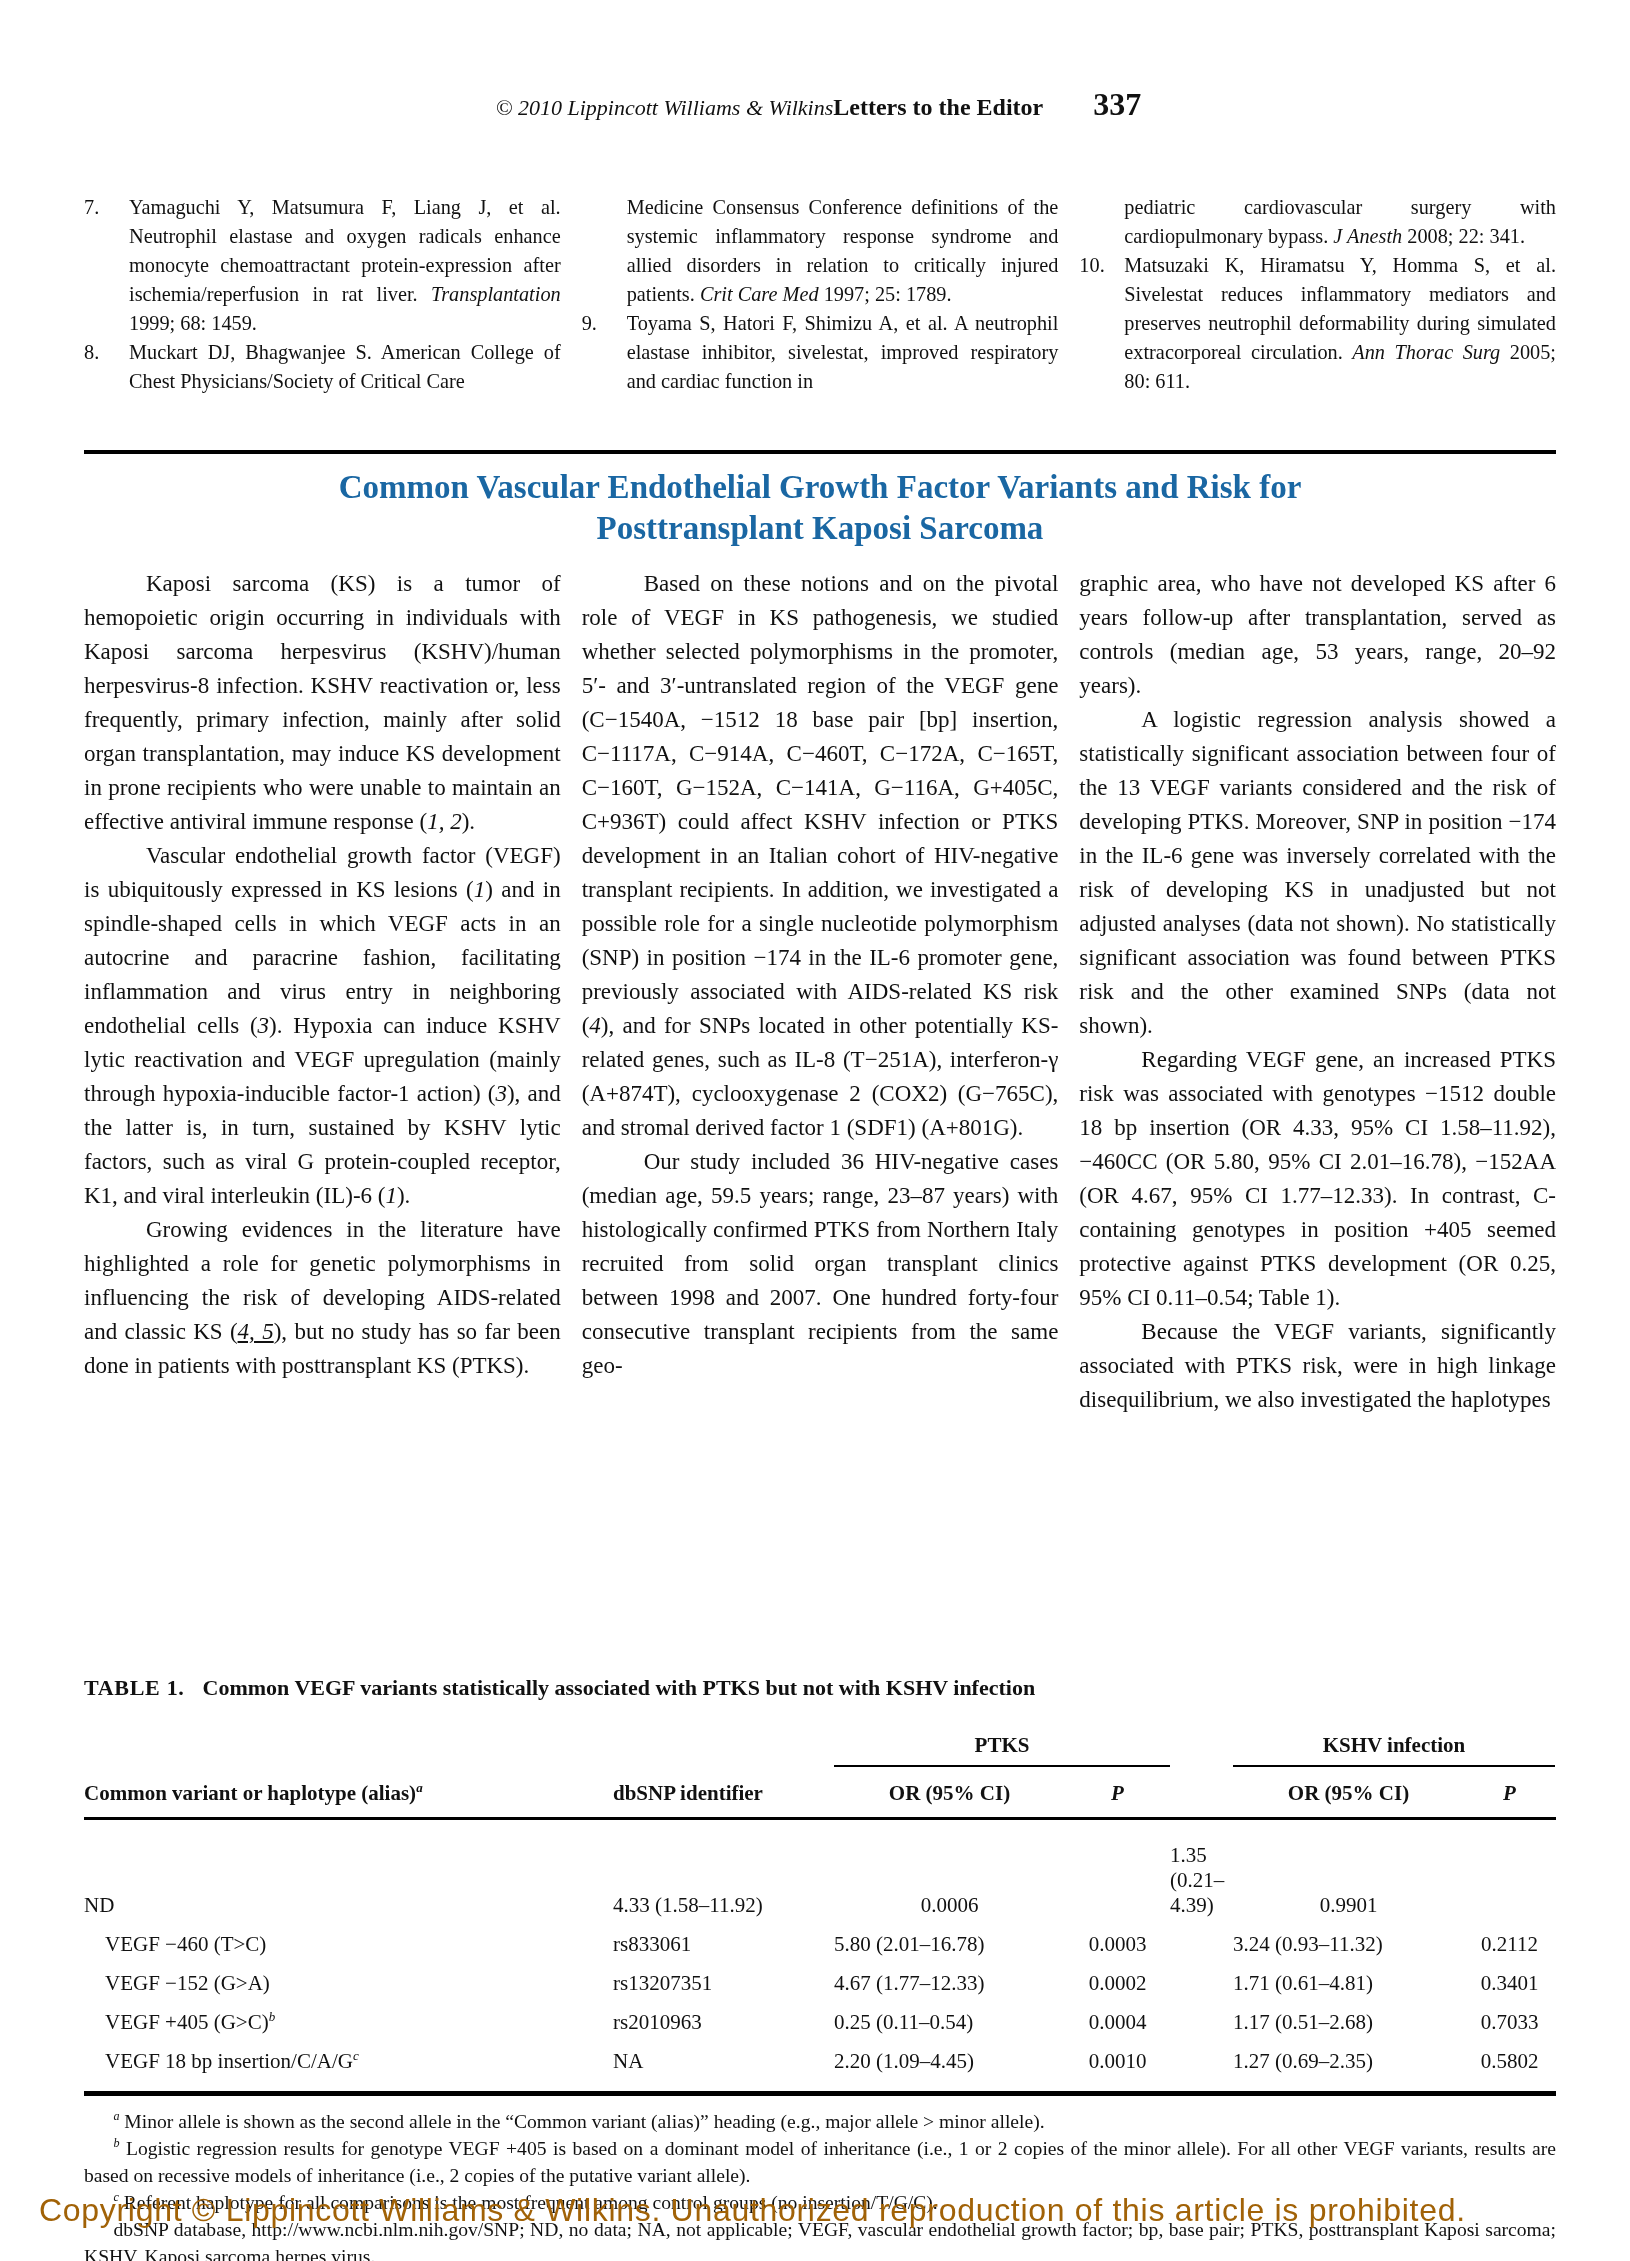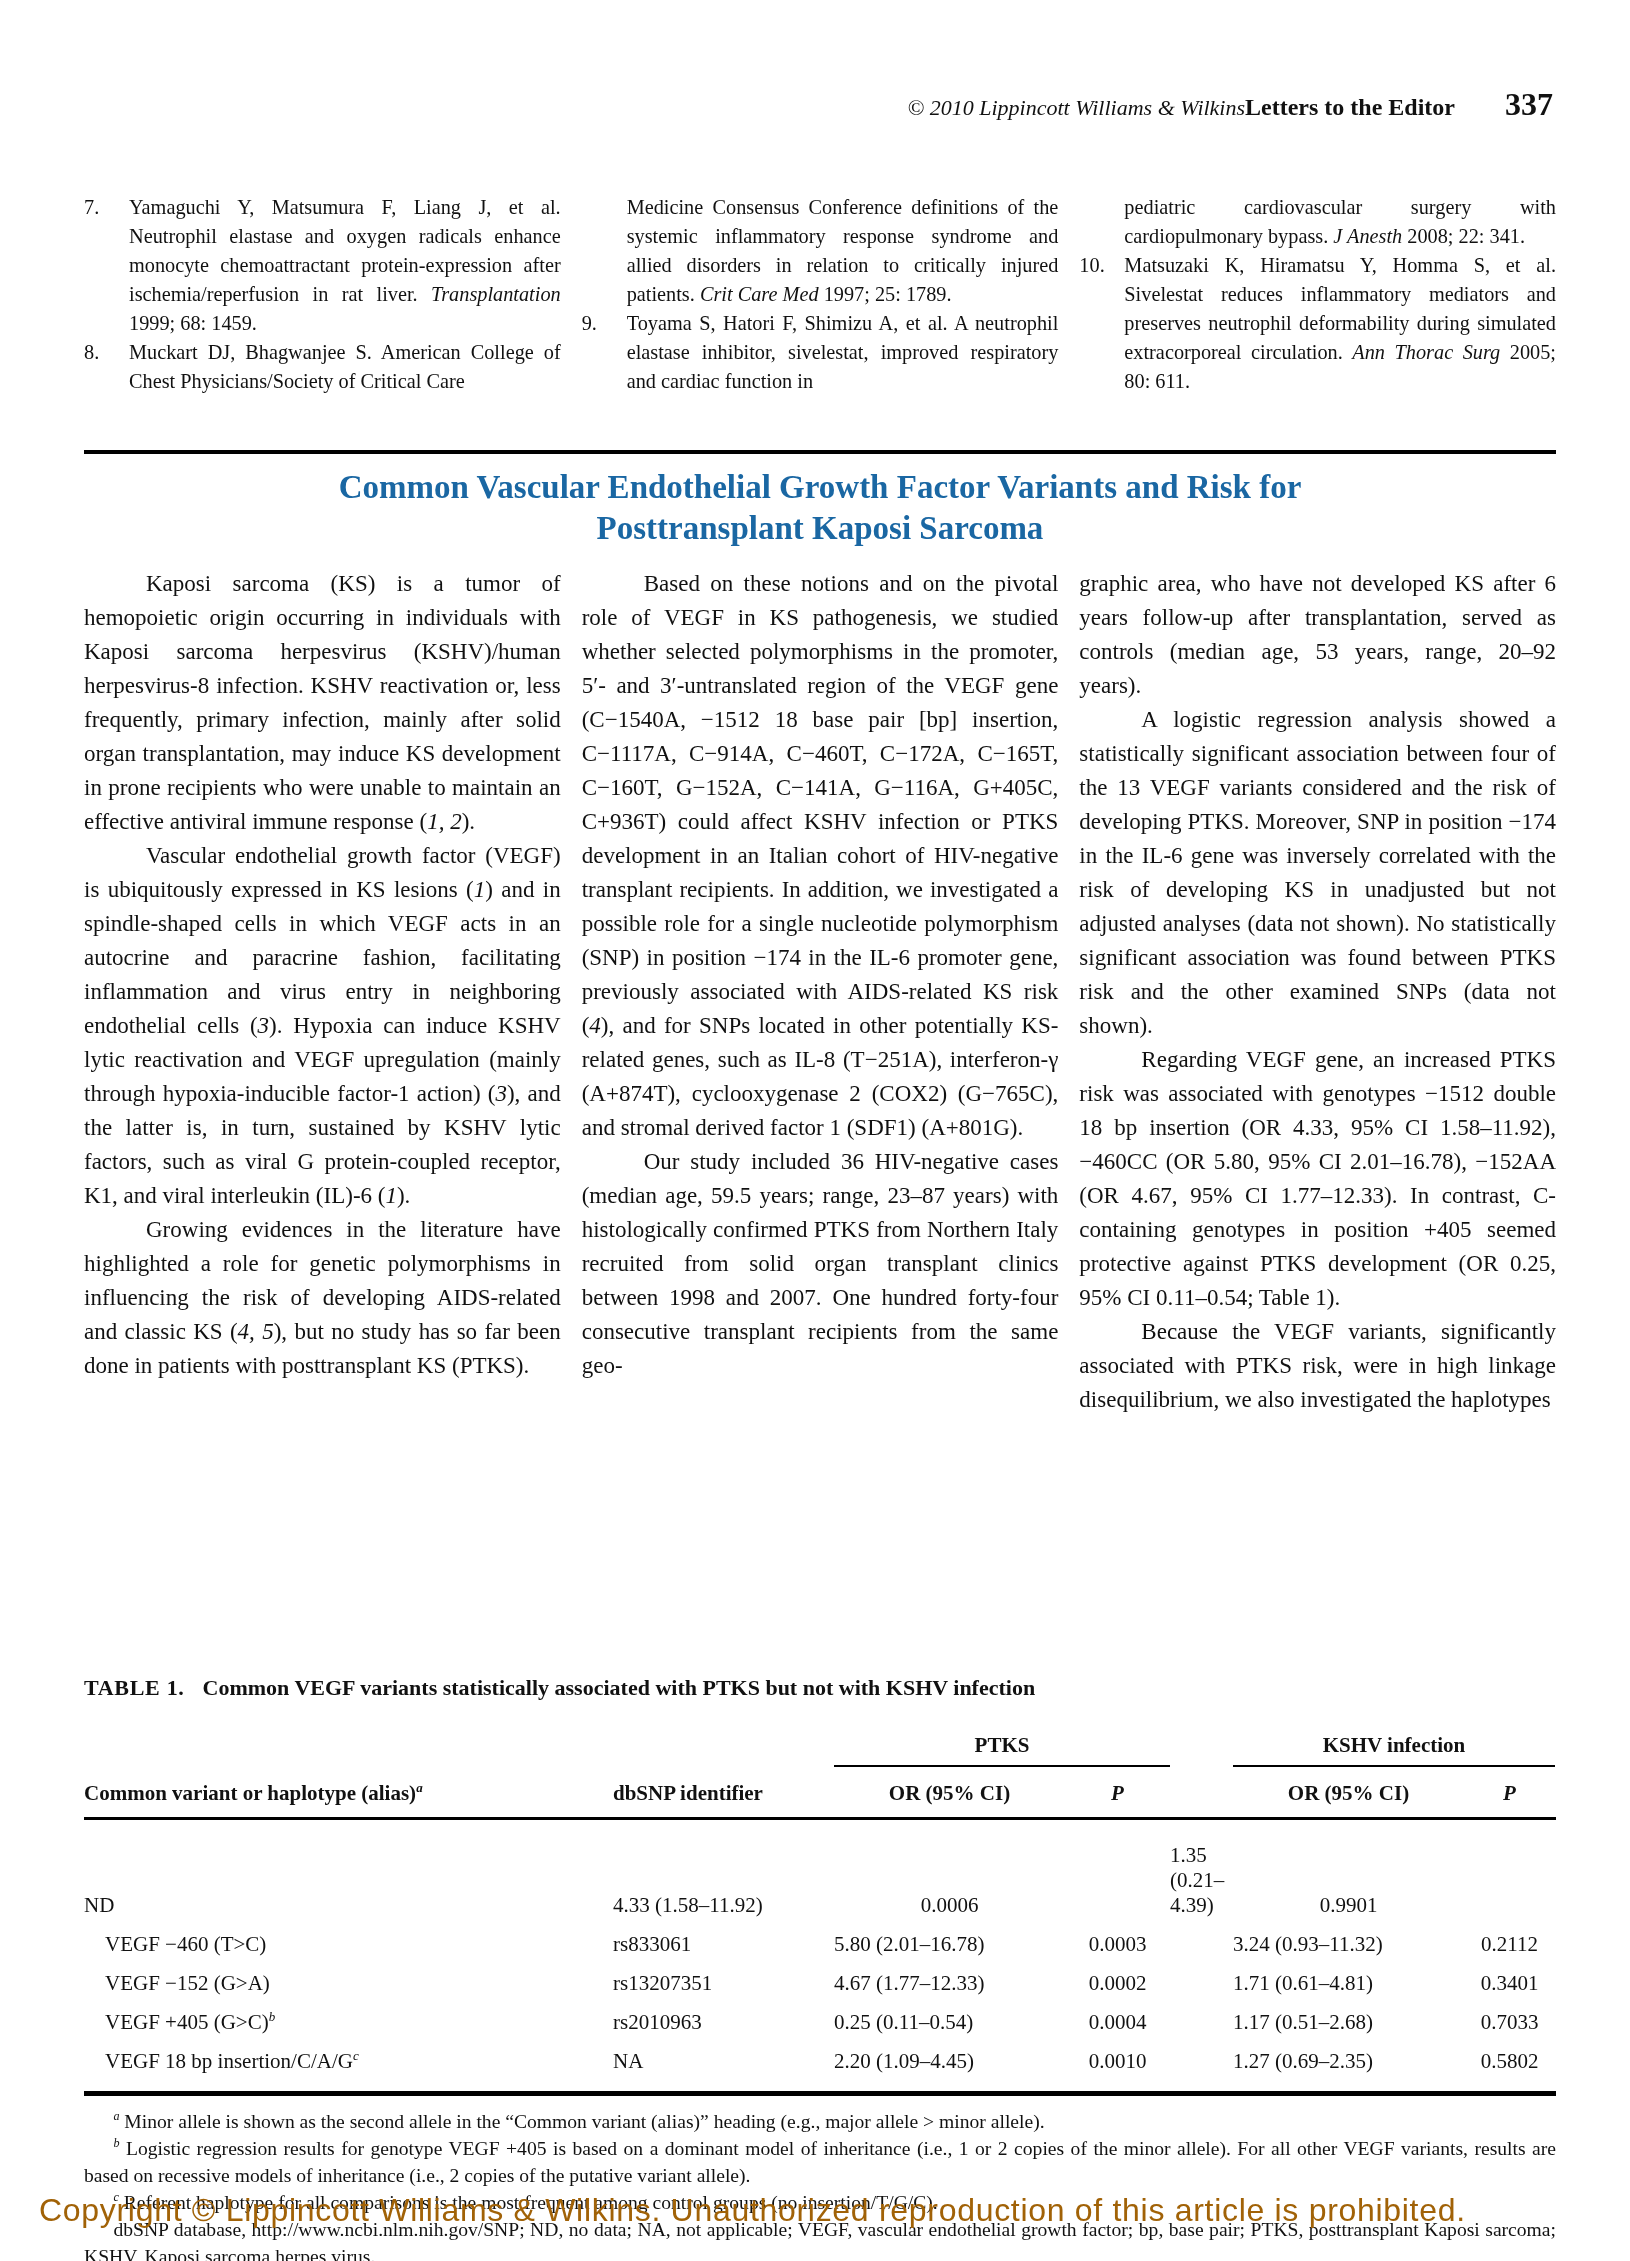--- a/index.html
+++ b/index.html
@@ -11,21 +11,21 @@
     background: #ffffff;
     font-family: "Liberation Serif", serif;
     color: #111111;
     overflow: hidden;
   }
   sup { font-size: 0.62em; line-height: 0; }
 
   
   .header {
     display: flex;
-    justify-content: flex-end;
+    justify-content: center;
     align-items: baseline;
     padding: 86px 77px 0 84px;
   }
   .copyright { font-style: italic; font-size: 22px; }
   .header-right { display: flex; align-items: baseline; gap: 50px; }
   .section-title { font-weight: bold; font-size: 24px; }
   .page-number { font-weight: bold; font-size: 32px; }
 
   
   .refs {
@@ -165,21 +165,21 @@
 
   <div class="article-title">
     <div>Common Vascular Endothelial Growth Factor Variants and Risk for</div>
     <div>Posttransplant Kaposi Sarcoma</div>
   </div>
 
   <div class="body-cols">
     <div class="body-col">
       <p class="para"><span>Kaposi sarcoma (KS) is a tumor of hemopoietic origin occurring in individuals with Kaposi sarcoma herpesvirus (KSHV)/human herpesvirus-8 infection. KSHV reactivation or, less frequently, primary infection, mainly after solid organ transplantation, may induce KS development in prone recipients who were unable to maintain an effective antiviral immune response (</span><span style="font-style: italic;">1, 2</span><span>).</span></p>
       <p class="para"><span>Vascular endothelial growth factor (VEGF) is ubiquitously expressed in KS lesions (</span><span style="font-style: italic;">1</span><span>) and in spindle-shaped cells in which VEGF acts in an autocrine and paracrine fashion, facilitating inflammation and virus entry in neighboring endothelial cells (</span><span style="font-style: italic;">3</span><span>). Hypoxia can induce KSHV lytic reactivation and VEGF upregulation (mainly through hypoxia-inducible factor-1 action) (</span><span style="font-style: italic;">3</span><span>), and the latter is, in turn, sustained by KSHV lytic factors, such as viral G protein-coupled receptor, K1, and viral interleukin (IL)-6 (</span><span style="font-style: italic;">1</span><span>).</span></p>
-      <p class="para"><span>Growing evidences in the literature have highlighted a role for genetic polymorphisms in influencing the risk of developing AIDS-related and classic KS (</span><span style="font-style: italic;">4, 5</span><span>), but no study has so far been done in patients with posttransplant KS (PTKS).</span></p>
+      <p class="para"><span>Growing evidences in the literature have highlighted a role for genetic polymorphisms in influencing the risk of developing AIDS-related and classic KS (</span><span style="font-style: italic; text-decoration: underline;">4, 5</span><span>), but no study has so far been done in patients with posttransplant KS (PTKS).</span></p>
     </div>
     <div class="body-col">
       <p class="para"><span>Based on these notions and on the pivotal role of VEGF in KS pathogenesis, we studied whether selected polymorphisms in the promoter, 5′- and 3′-untranslated region of the VEGF gene (C−1540A, −1512 18 base pair [bp] insertion, C−1117A, C−914A, C−460T, C−172A, C−165T, C−160T, G−152A, C−141A, G−116A, G+405C, C+936T) could affect KSHV infection or PTKS development in an Italian cohort of HIV-negative transplant recipients. In addition, we investigated a possible role for a single nucleotide polymorphism (SNP) in position −174 in the IL-6 promoter gene, previously associated with AIDS-related KS risk (</span><span style="font-style: italic;">4</span><span>), and for SNPs located in other potentially KS-related genes, such as IL-8 (T−251A), interferon-γ (A+874T), cyclooxygenase 2 (COX2) (G−765C), and stromal derived factor 1 (SDF1) (A+801G).</span></p>
       <p class="para"><span>Our study included 36 HIV-negative cases (median age, 59.5 years; range, 23–87 years) with histologically confirmed PTKS from Northern Italy recruited from solid organ transplant clinics between 1998 and 2007. One hundred forty-four consecutive transplant recipients from the same geo-</span></p>
     </div>
     <div class="body-col">
       <p class="para flush"><span>graphic area, who have not developed KS after 6 years follow-up after transplantation, served as controls (median age, 53 years, range, 20–92 years).</span></p>
       <p class="para"><span>A logistic regression analysis showed a statistically significant association between four of the 13 VEGF variants considered and the risk of developing PTKS. Moreover, SNP in position −174 in the IL-6 gene was inversely correlated with the risk of developing KS in unadjusted but not adjusted analyses (data not shown). No statistically significant association was found between PTKS risk and the other examined SNPs (data not shown).</span></p>
       <p class="para"><span>Regarding VEGF gene, an increased PTKS risk was associated with genotypes −1512 double 18 bp insertion (OR 4.33, 95% CI 1.58–11.92), −460CC (OR 5.80, 95% CI 2.01–16.78), −152AA (OR 4.67, 95% CI 1.77–12.33). In contrast, C-containing genotypes in position +405 seemed protective against PTKS development (OR 0.25, 95% CI 0.11–0.54; Table 1).</span></p>
       <p class="para"><span>Because the VEGF variants, significantly associated with PTKS risk, were in high linkage disequilibrium, we also investigated the haplotypes</span></p>

